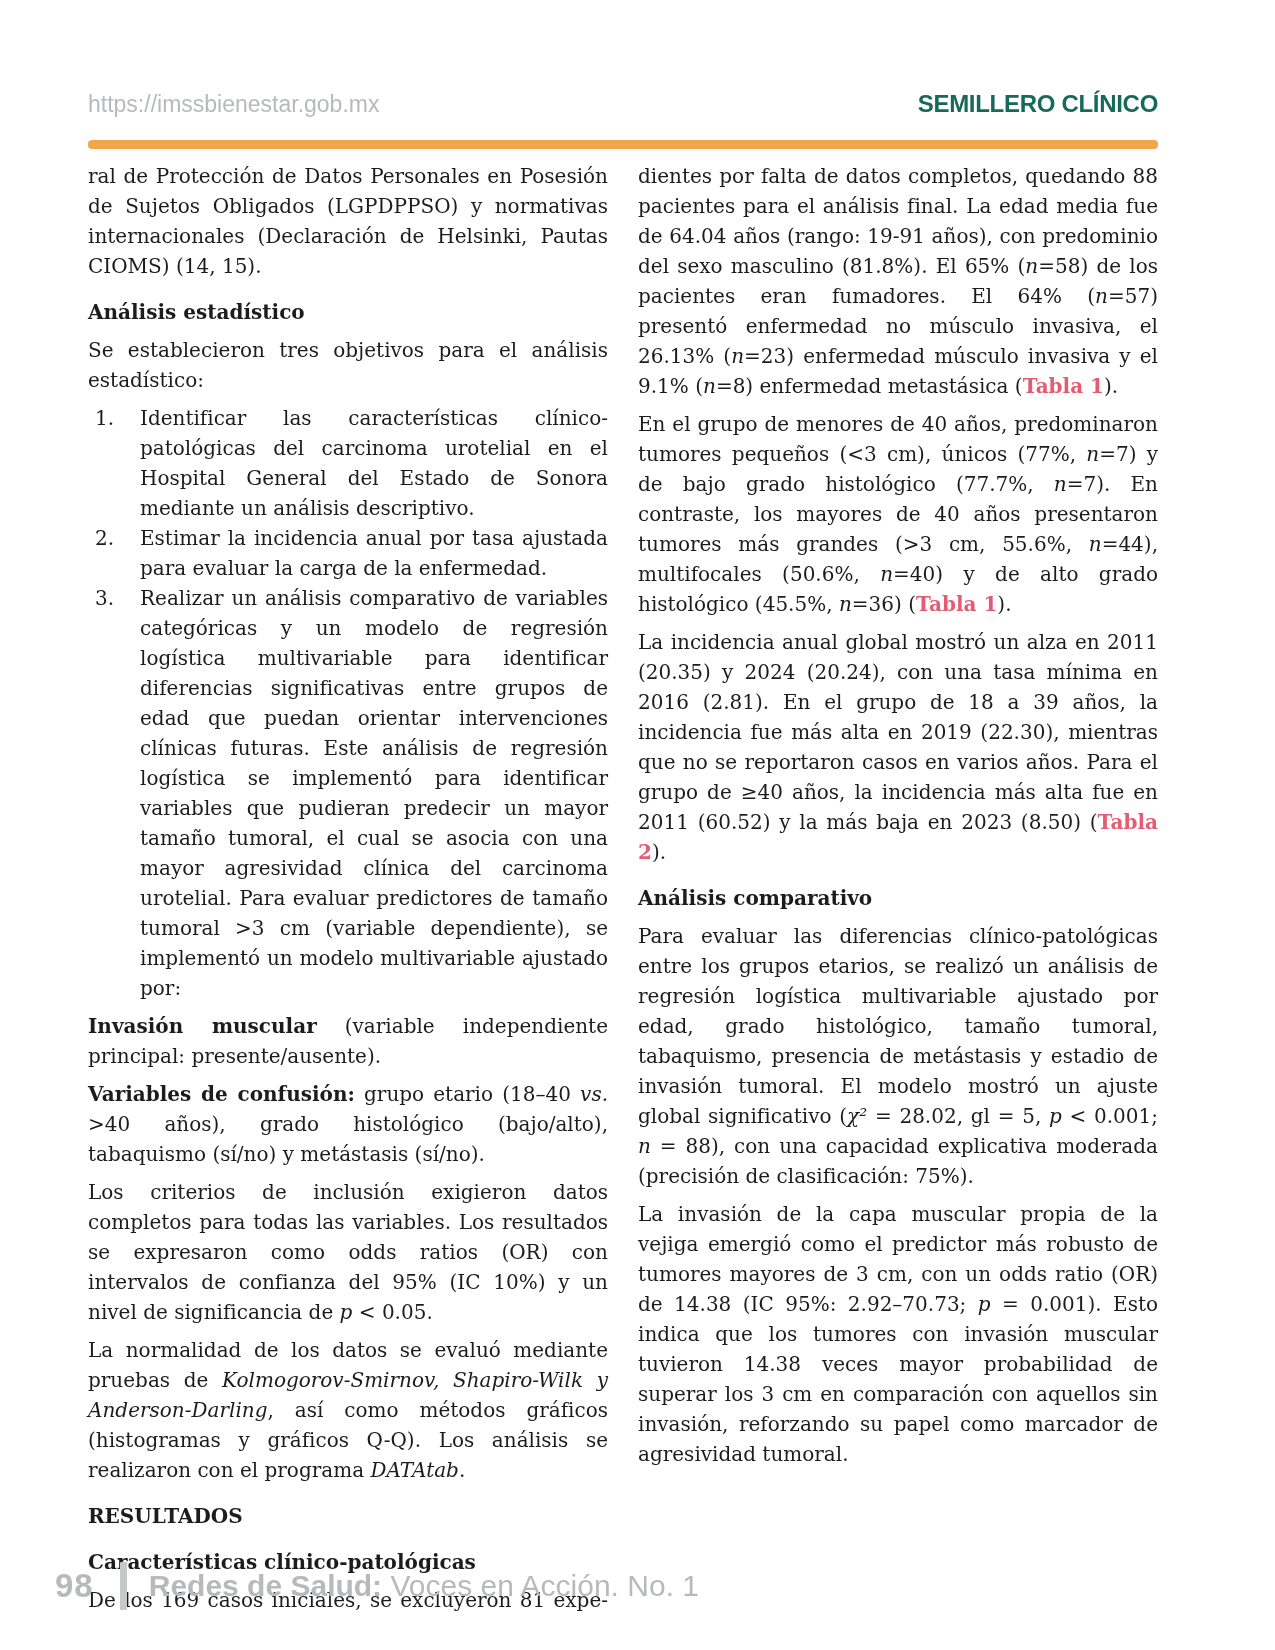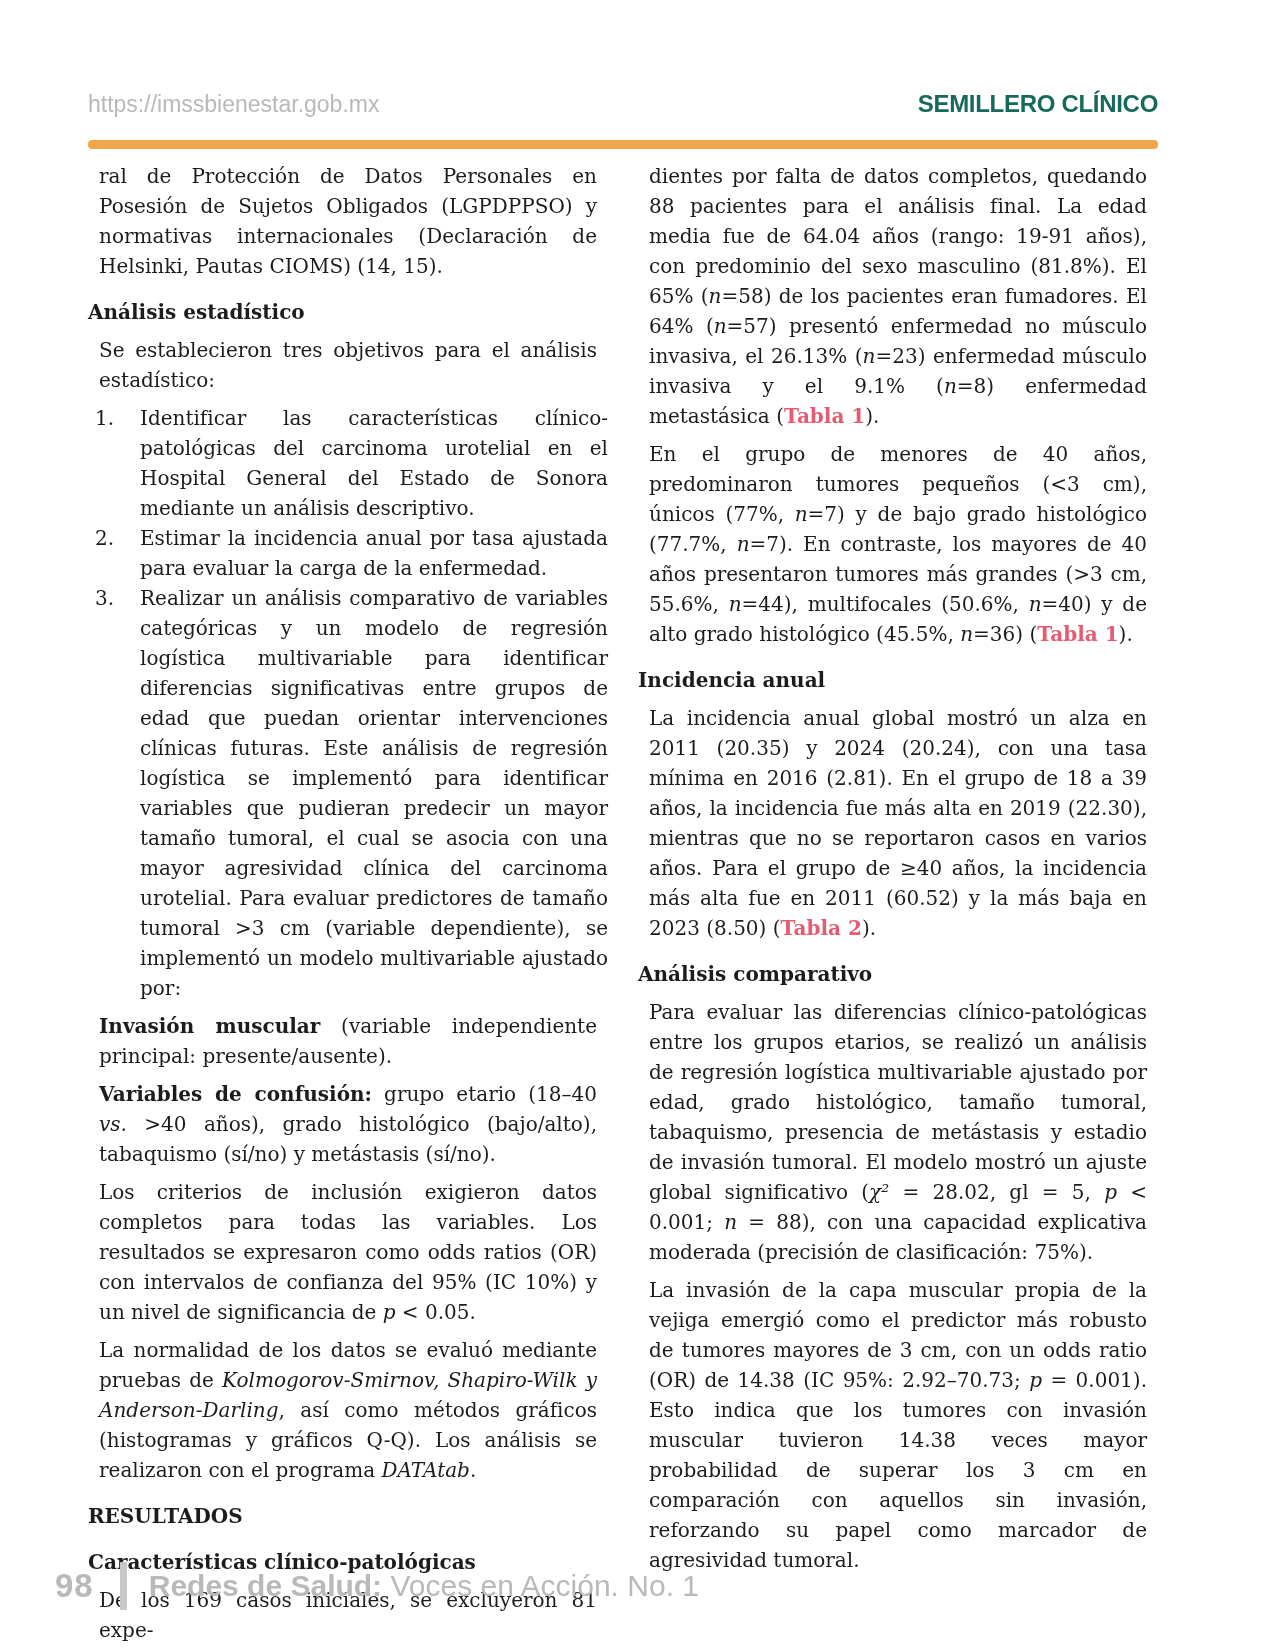--- a/index.html
+++ b/index.html
@@ -28,21 +28,21 @@
   }
   
   .columns{
     position:absolute;left:88px;top:161px;width:1070px;
     display:flex;gap:30px;
     font-family:"DejaVu Serif",serif;font-size:20px;line-height:30px;
     text-align:justify;
   }
   .col{width:520px;}
   .col > :first-child{margin-top:0;}
-  p.para{margin:0 11px 8px;hyphens:auto;}
+  p.para{margin:0 0 8px;hyphens:auto;}
   p.para.jl{text-align-last:justify;}
   h2.subhead{font-size:20px;line-height:30px;font-weight:700;margin:16px 0 8px;}
   .olist{margin:0 0 8px;}
   .oli{display:flex;}
   .num{flex:0 0 44px;box-sizing:border-box;padding-left:7px;}
   .li-text{flex:1;text-align:justify;hyphens:auto;margin-left:8px;}
   .table-link{color:var(--pink);font-weight:700;text-decoration:none;cursor:pointer;}
   i{font-style:italic;}
   b{font-weight:700;}
   
@@ -91,21 +91,20 @@
         <p class="para"><b>Variables de confusión:</b><span> grupo etario (18–40 </span><i>vs.</i><span> &gt;40 años), grado histológico (bajo/alto), tabaquismo (sí/no) y metástasis (sí/no).</span></p>
         <p class="para"><span>Los criterios de inclusión exigieron datos completos para todas las variables. Los resultados se expresaron como odds ratios (OR) con intervalos de confianza del 95% (IC 10%) y un nivel de significancia de </span><i>p</i><span> &lt; 0.05.</span></p>
         <p class="para"><span>La normalidad de los datos se evaluó mediante pruebas de </span><i>Kolmogorov-Smirnov, Shapiro-Wilk y Anderson-Darling</i><span>, así como métodos gráficos (histogramas y gráficos Q-Q). Los análisis se realizaron con el programa </span><i>DATAtab</i><span>.</span></p>
         <h2 class="subhead"><span>RESULTADOS</span></h2>
         <h2 class="subhead"><span>Características clínico-patológicas</span></h2>
         <p class="para jl"><span>De los 169 casos iniciales, se excluyeron 81 expe-</span></p>
       </section>
     <section class="col" id="col-right">
         <p class="para"><span>dientes por falta de datos completos, quedando 88 pacientes para el análisis final. La edad media fue de 64.04 años (rango: 19-91 años), con predominio del sexo masculino (81.8%). El 65% (</span><i>n</i><span>=58) de los pacientes eran fumadores. El 64% (</span><i>n</i><span>=57) presentó enfermedad no músculo invasiva, el 26.13% (</span><i>n</i><span>=23) enfermedad músculo invasiva y el 9.1% (</span><i>n</i><span>=8) enfermedad metastásica (</span><a class="table-link">Tabla 1</a><span>).</span></p>
         <p class="para"><span>En el grupo de menores de 40 años, predominaron tumores pequeños (&lt;3 cm), únicos (77%, </span><i>n</i><span>=7) y de bajo grado histológico (77.7%, </span><i>n</i><span>=7). En contraste, los mayores de 40 años presentaron tumores más grandes (&gt;3 cm, 55.6%, </span><i>n</i><span>=44), multifocales (50.6%, </span><i>n</i><span>=40) y de alto grado histológico (45.5%, </span><i>n</i><span>=36) (</span><a class="table-link">Tabla 1</a><span>).</span></p>
-        <h2 class="subhead"><span>Incidencia anual</span></h2>
         <p class="para"><span>La incidencia anual global mostró un alza en 2011 (20.35) y 2024 (20.24), con una tasa mínima en 2016 (2.81). En el grupo de 18 a 39 años, la incidencia fue más alta en 2019 (22.30), mientras que no se reportaron casos en varios años. Para el grupo de ≥40 años, la incidencia más alta fue en 2011 (60.52) y la más baja en 2023 (8.50) (</span><a class="table-link">Tabla 2</a><span>).</span></p>
         <h2 class="subhead"><span>Análisis comparativo</span></h2>
         <p class="para"><span>Para evaluar las diferencias clínico-patológicas entre los grupos etarios, se realizó un análisis de regresión logística multivariable ajustado por edad, grado histológico, tamaño tumoral, tabaquismo, presencia de metástasis y estadio de invasión tumoral. El modelo mostró un ajuste global significativo (</span><i>χ²</i><span> = 28.02, gl = 5, </span><i>p</i><span> &lt; 0.001; </span><i>n</i><span> = 88), con una capacidad explicativa moderada (precisión de clasificación: 75%).</span></p>
         <p class="para"><span>La invasión de la capa muscular propia de la vejiga emergió como el predictor más robusto de tumores mayores de 3 cm, con un odds ratio (OR) de 14.38 (IC 95%: 2.92–70.73; </span><i>p</i><span> = 0.001). Esto indica que los tumores con invasión muscular tuvieron 14.38 veces mayor probabilidad de superar los 3 cm en comparación con aquellos sin invasión, reforzando su papel como marcador de agresividad tumoral.</span></p>
       </section>
   </main>
 
   <footer class="page-footer">
     <span class="page-number">98</span>
     <span class="footer-sep"></span>

